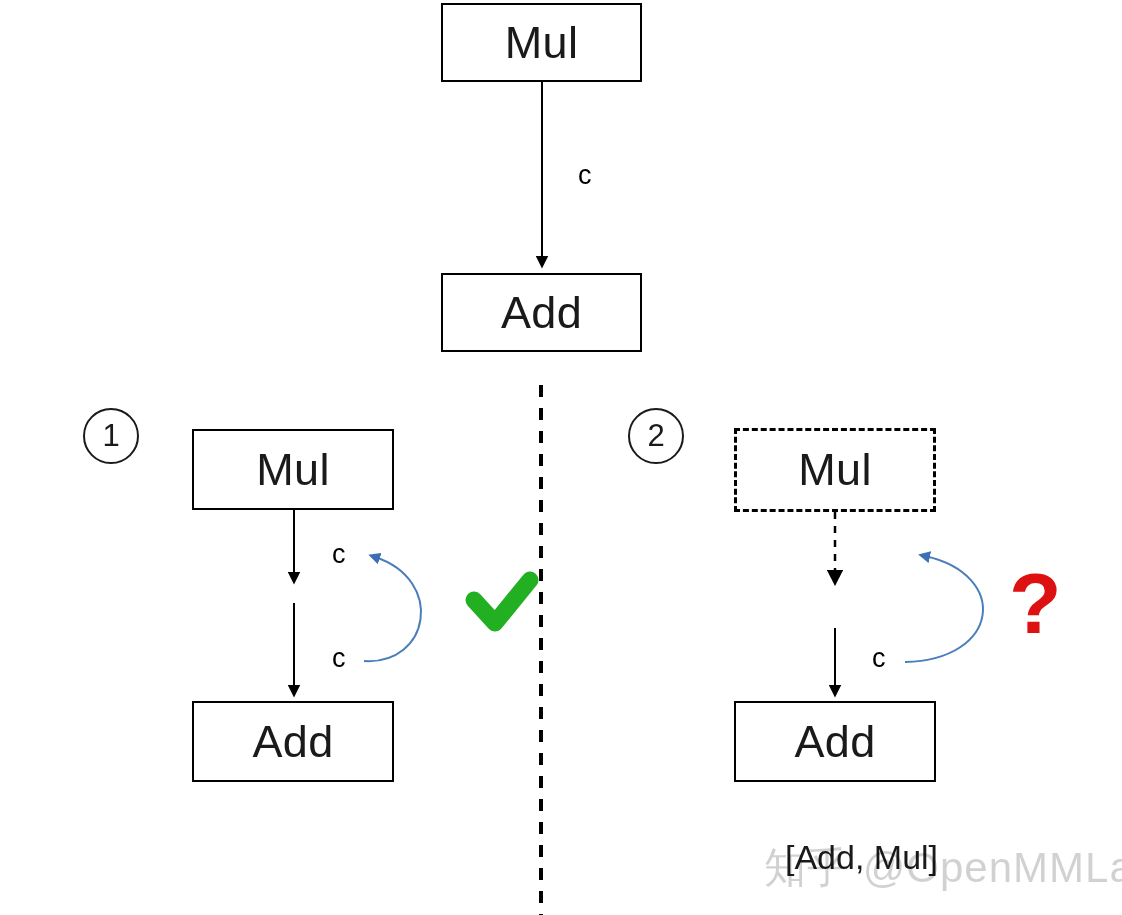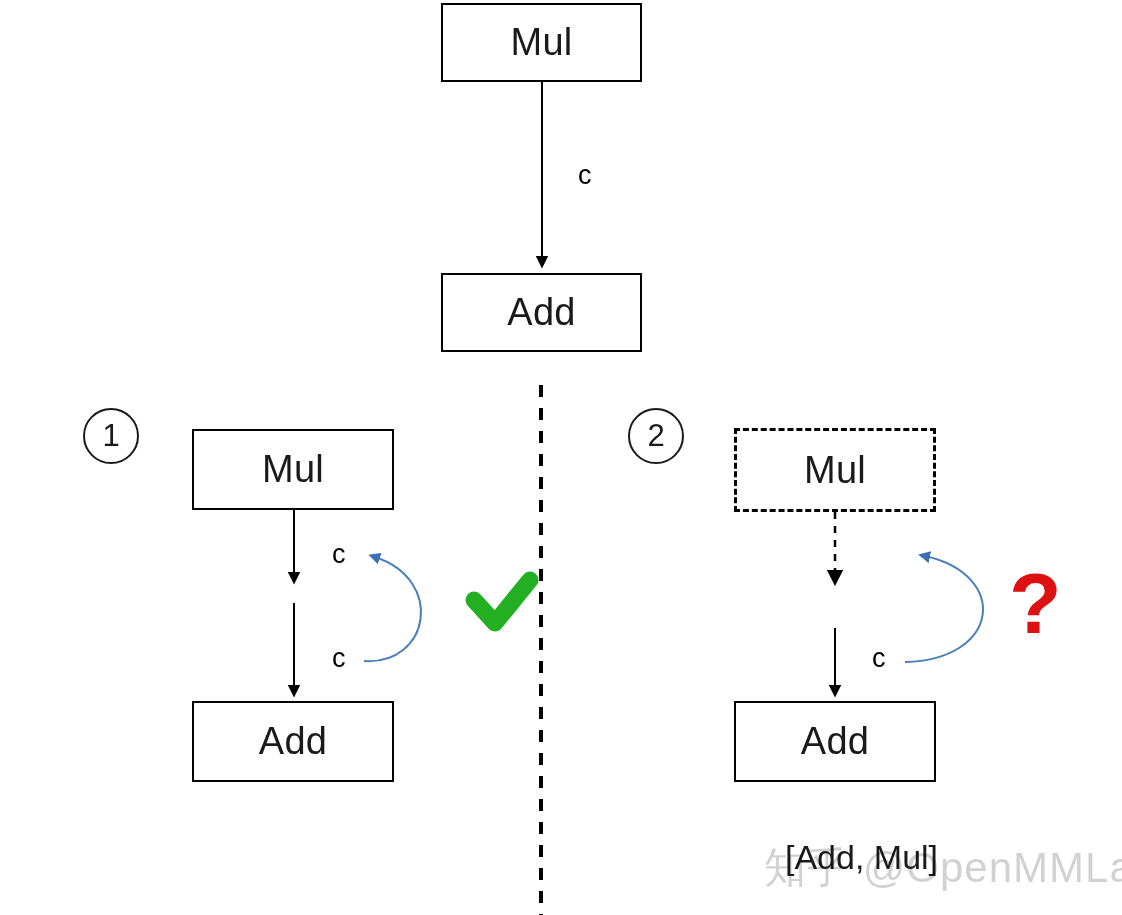--- a/index.html
+++ b/index.html
@@ -25,21 +25,21 @@
     height: 915px;
   }
   .node-box {
     position: absolute;
     box-sizing: border-box;
     background: #ffffff;
     border: 2.5px solid #000000;
     display: flex;
     align-items: center;
     justify-content: center;
-    font-size: 38px;
+    font-size: 45px;
     color: #1a1a1a;
     font-family: "Liberation Sans", sans-serif;
     letter-spacing: 0.3px;
   }
   .node-box.dashed {
     border-style: dashed;
     border-width: 3px;
   }
   .edge-label {
     position: absolute;

